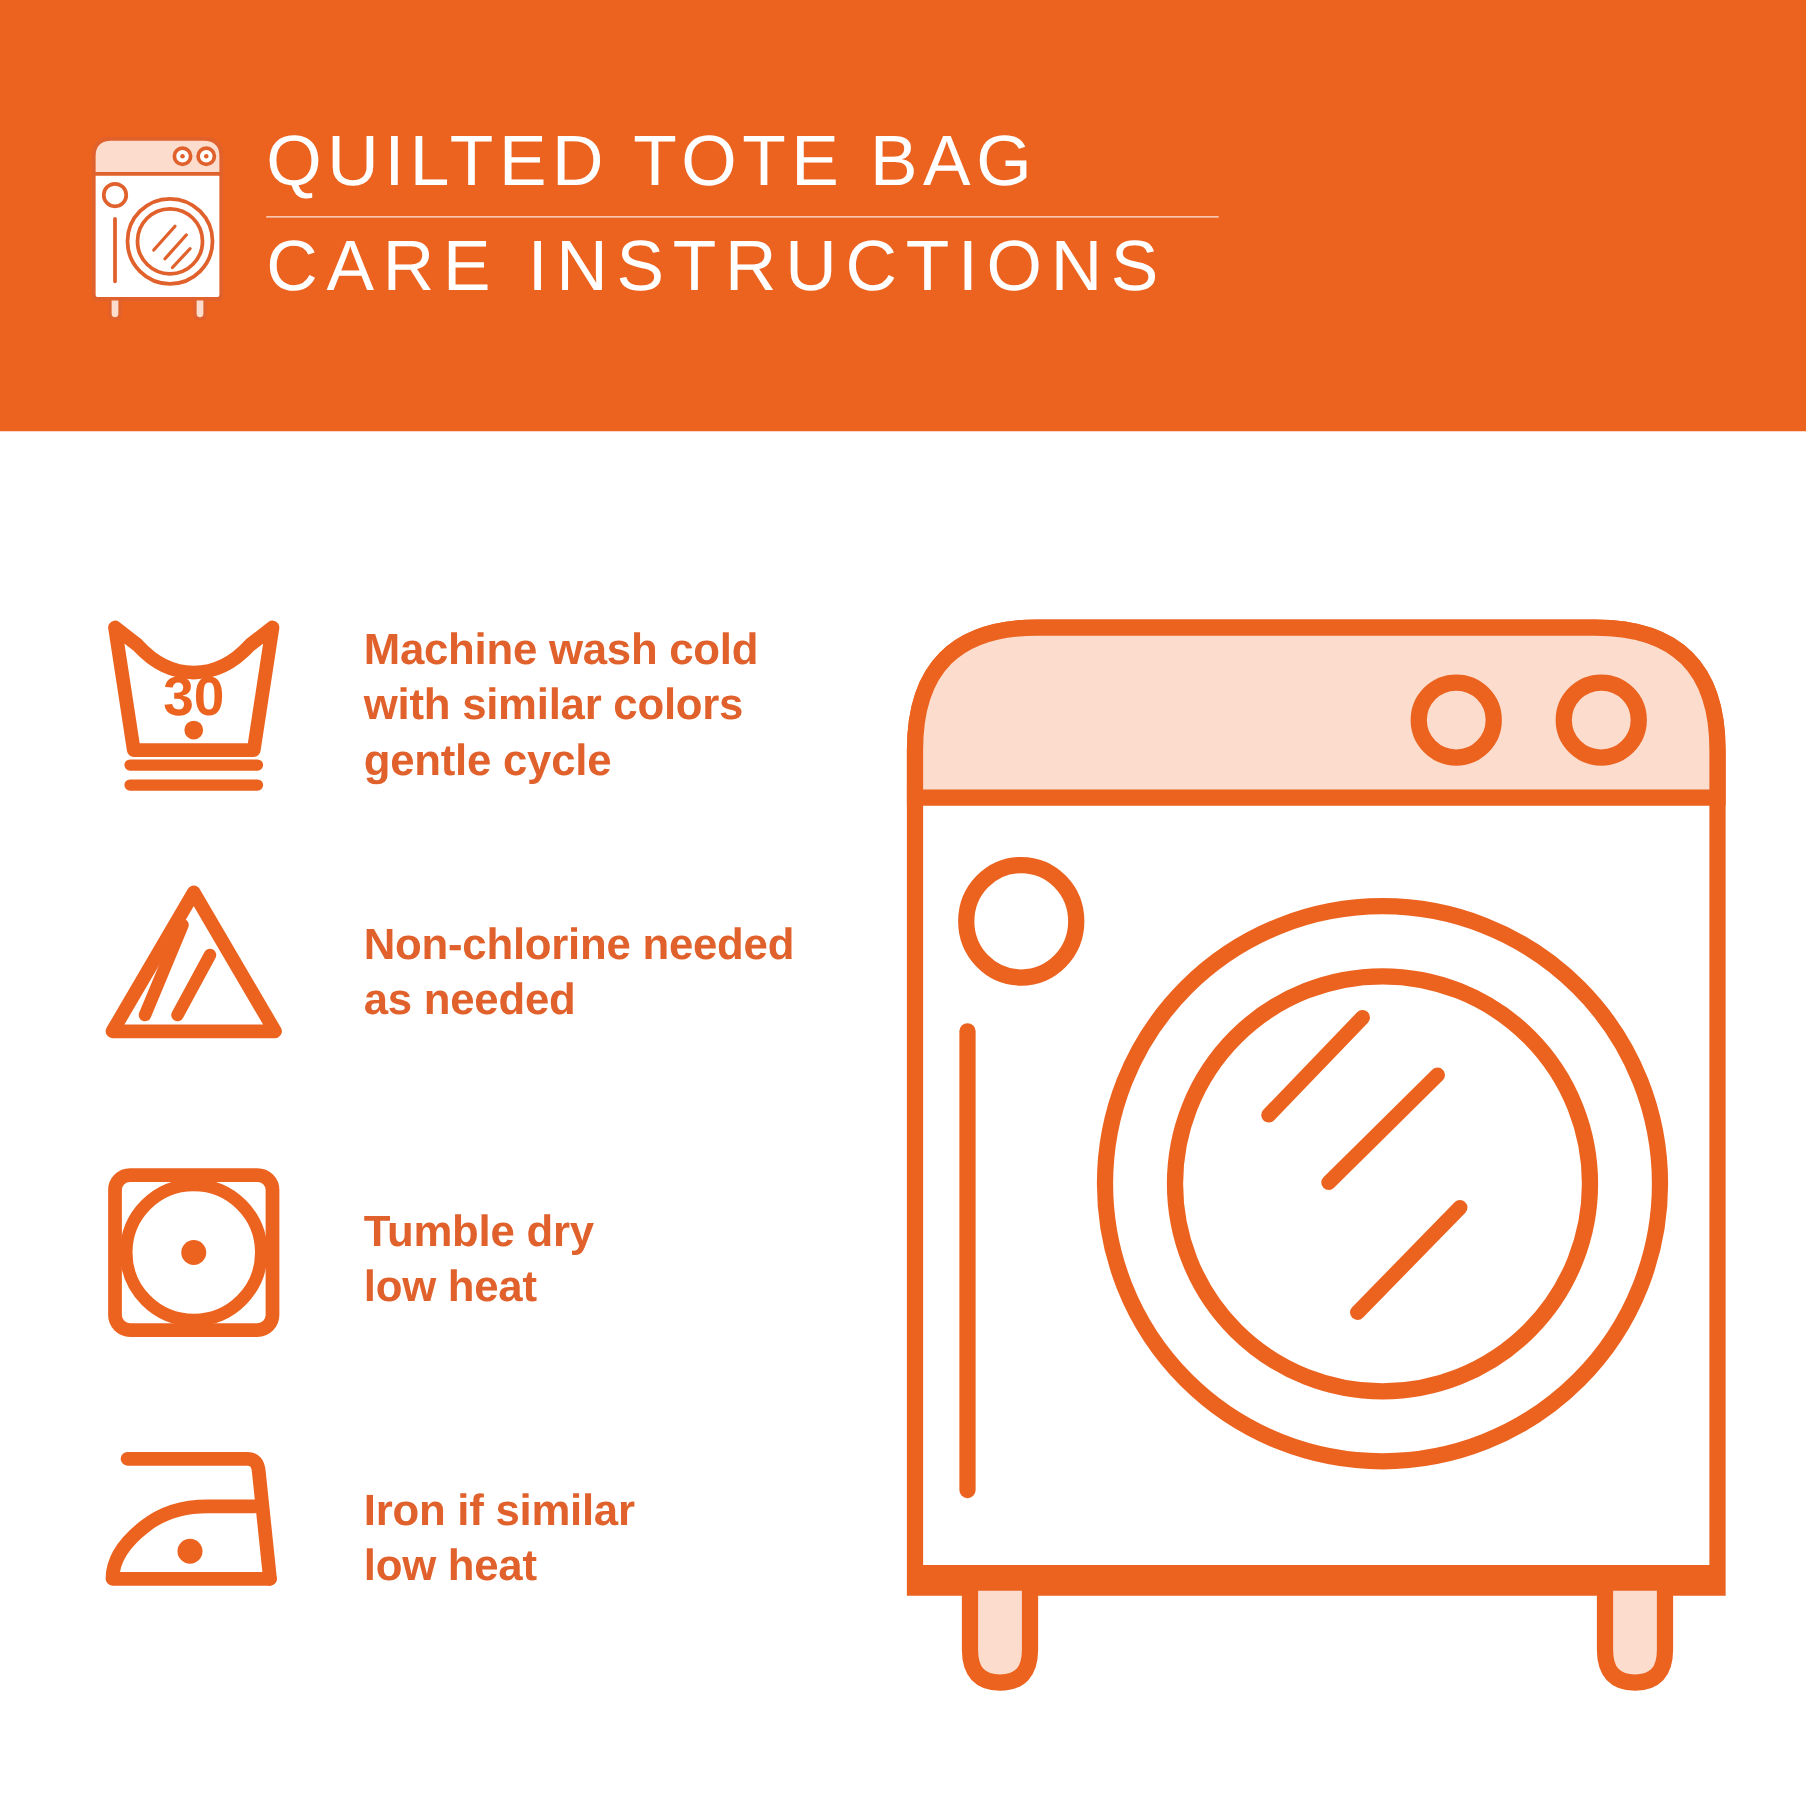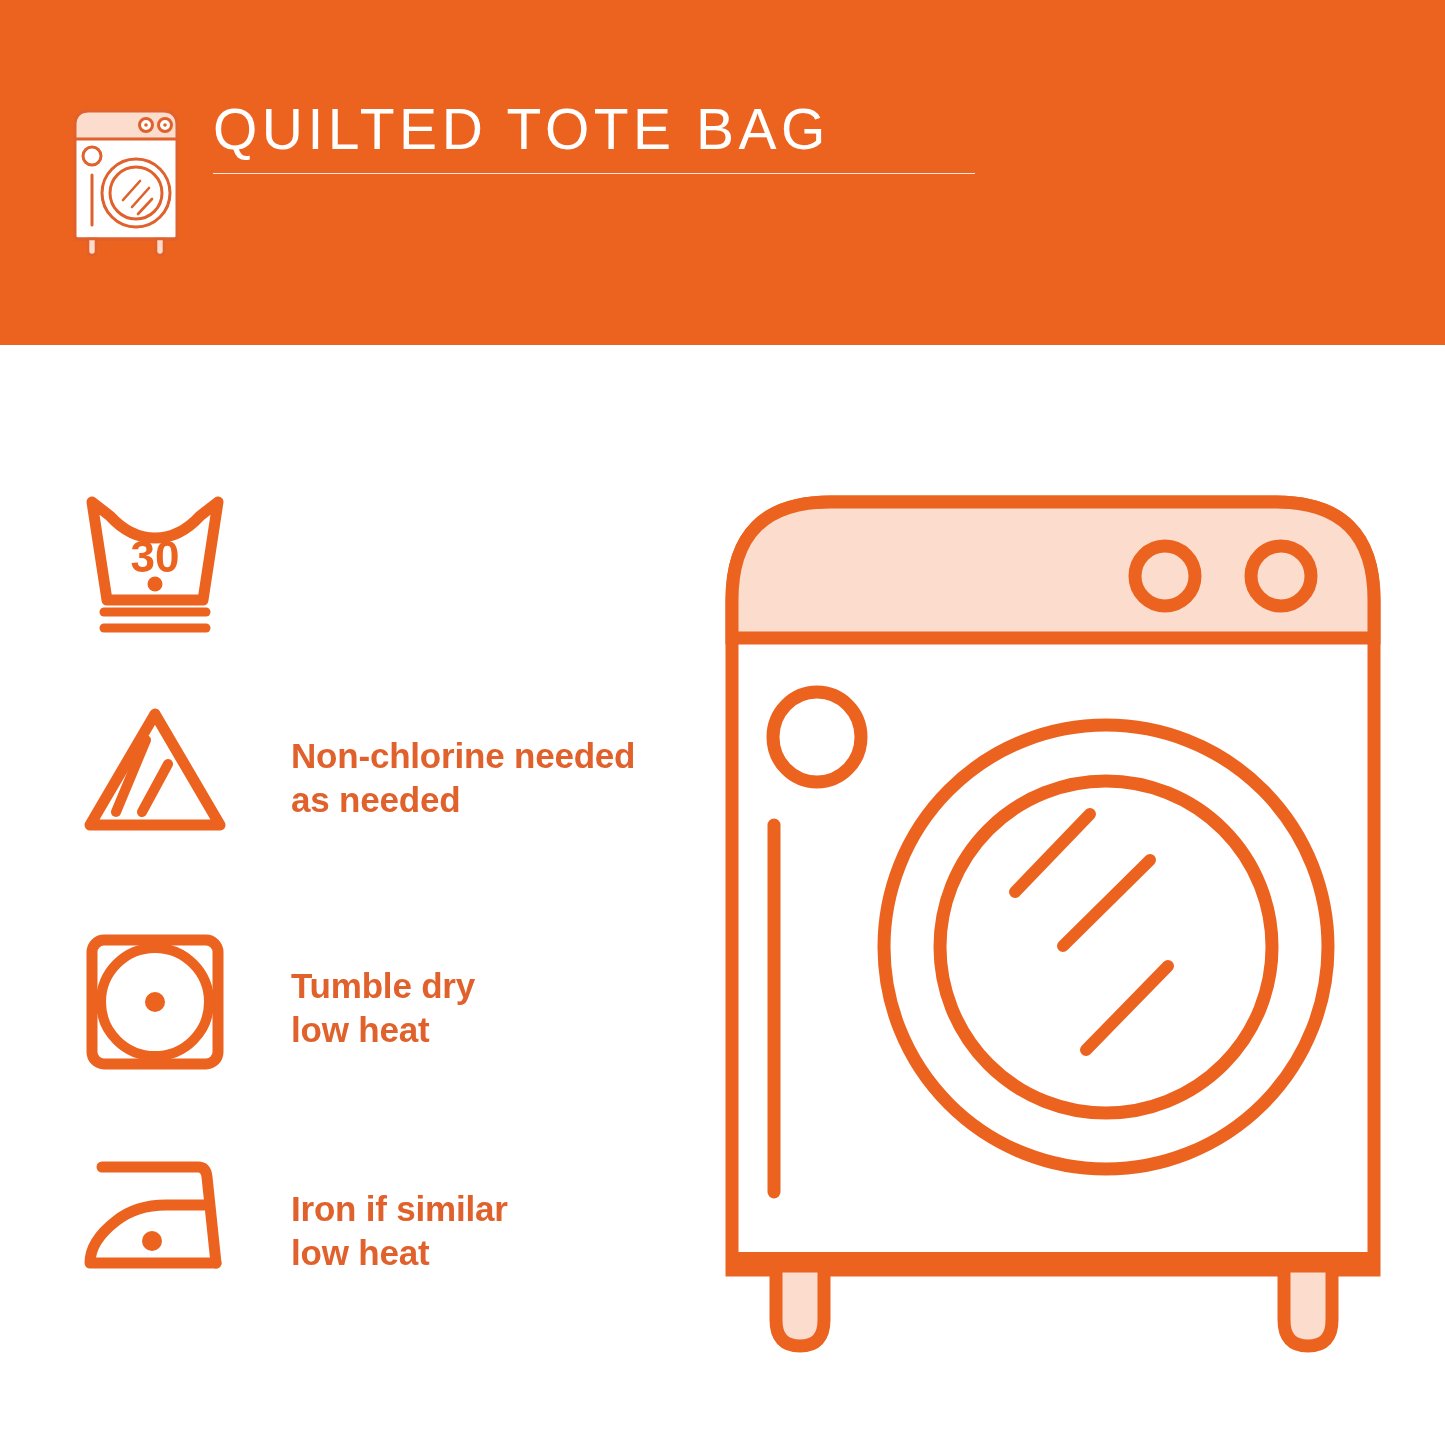--- a/index.html
+++ b/index.html
@@ -127,39 +127,45 @@
         <line x1="7" y1="134" x2="109" y2="134" stroke="#E0612B" stroke-width="3"></line>
 
         <path d="M20 134 L20 146 Q20 150 24 150 Q28 150 28 146 L28 134 Z" fill="#FBDCCD" stroke="#E0612B" stroke-width="2.6"></path>
         <path d="M88 134 L88 146 Q88 150 92 150 Q96 150 96 146 L96 134 Z" fill="#FBDCCD" stroke="#E0612B" stroke-width="2.6"></path>
       </svg>
     </div>
 
     <div id="header-text">
       <div id="title-main">QUILTED TOTE BAG</div>
       <div id="title-divider"></div>
+      <div id="title-sub">CARE INSTRUCTIONS</div>
     </div>
 
   </div>
 
   <div id="care-list">
 
     <div class="care-row" style="top:0px;padding-left:35px;">
       <div class="care-symbol">
         <svg viewBox="0 0 170 160" width="170" height="160">
 
           <path d="M22 22 L40 36 Q60 58 85 58 Q110 58 130 36 L148 22 L133 120 L37 120 Z" fill="none" stroke="#EC6320" stroke-width="11" stroke-linejoin="round" stroke-linecap="round"></path>
 
           <line x1="34" y1="132" x2="136" y2="132" stroke="#EC6320" stroke-width="9" stroke-linecap="round"></line>
           <line x1="34" y1="148" x2="136" y2="148" stroke="#EC6320" stroke-width="9" stroke-linecap="round"></line>
 
           <text x="85" y="92" text-anchor="middle" font-family="Liberation Sans, sans-serif" font-size="44" font-weight="700" fill="#EC6320">30</text>
 
           <circle cx="85" cy="104" r="7.5" fill="#EC6320"></circle>
         </svg>
+      </div>
+      <div class="care-label" style="top:18px;">
+        <div>Machine wash cold</div>
+        <div>with similar colors</div>
+        <div>gentle cycle</div>
       </div>
     </div>
 
     <div class="care-row" style="top:212px;">
       <div class="care-symbol">
         <svg viewBox="0 0 170 160" width="170" height="160">
 
           <path d="M85 22 L150 133 L20 133 Z" fill="none" stroke="#EC6320" stroke-width="11" stroke-linejoin="round"></path>
 
           <line x1="76" y1="48" x2="46" y2="120" stroke="#EC6320" stroke-width="10" stroke-linecap="round"></line>

